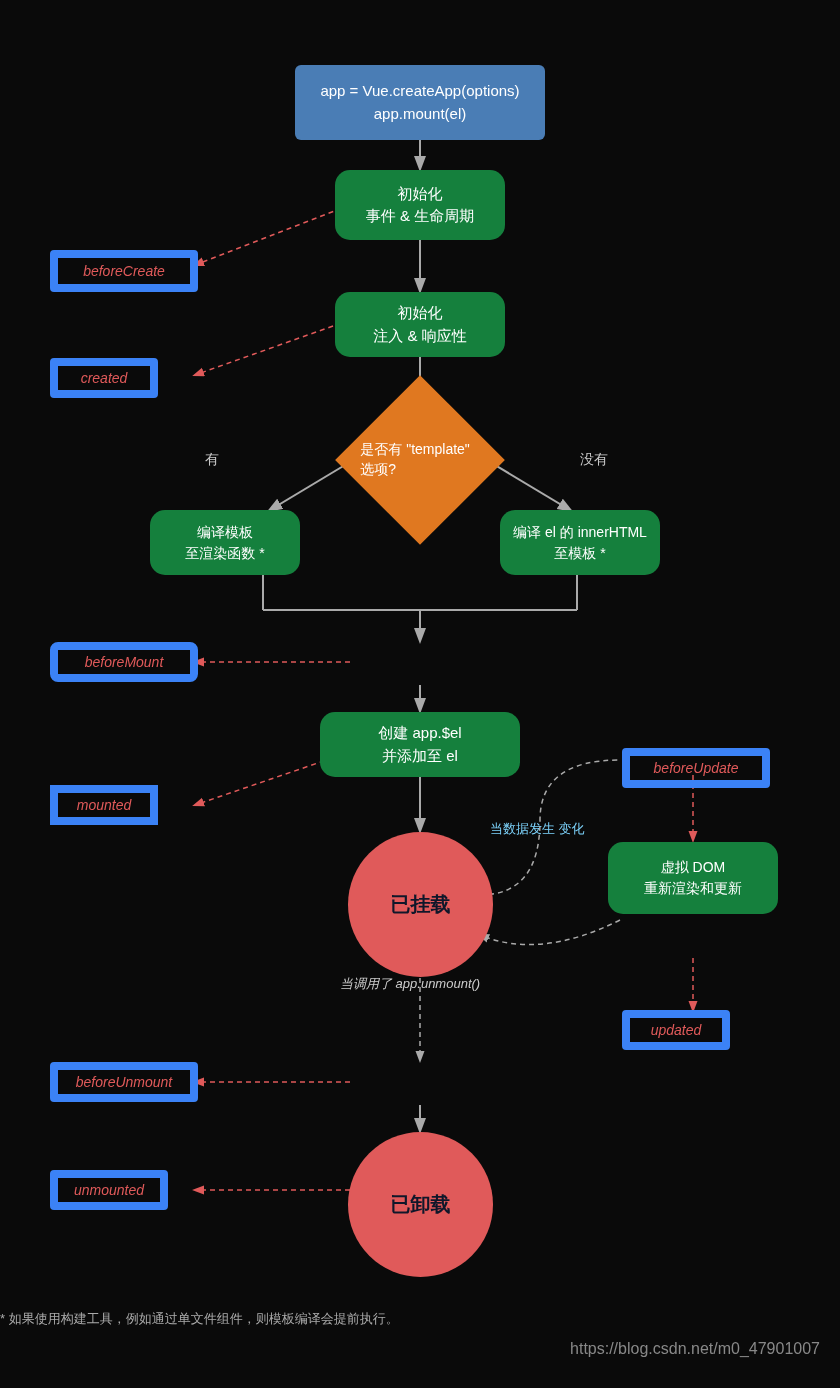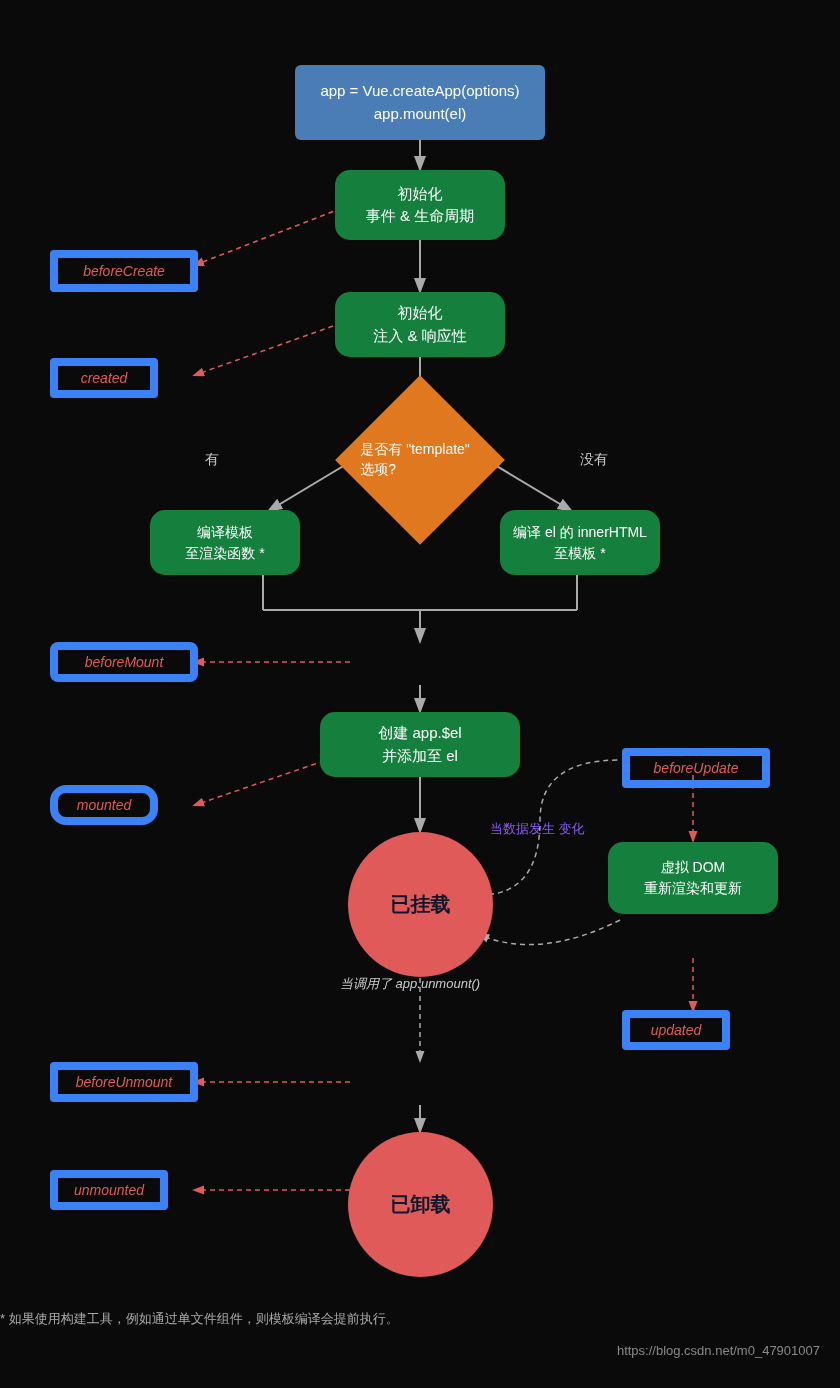--- a/index.html
+++ b/index.html
@@ -94,21 +94,21 @@
       text-align: left;
       color: #aaa;
       font-size: 13px;
     }
 
     .watermark {
       position: absolute;
       bottom: 30px;
       right: 20px;
       color: #888;
-      font-size: 13px;
+      font-size: 16px;
     }
 
     .label-text {
       position: absolute;
       color: #ccc;
       font-size: 14px;
       line-height: 1.4;
       text-align: center;
     }
   </style>
@@ -222,29 +222,29 @@
 
   <div class="box box-red-outline" style="left:50px; top:642px; width:148px; height:40px; font-size:14px; border-radius:8px;justify-content:center;">
     <span>beforeMount</span>
   </div>
 
   <div class="box box-green" style="left:320px; top:712px; width:200px; height:65px;">
     <span>创建 app.$el
 并添加至 el</span>
   </div>
 
-  <div class="box box-red-outline" style="left:50px; top:785px; width:108px; height:40px; font-size:14px; border-radius:16px;">
+  <div class="box box-red-outline" style="left:50px; top:785px; width:108px; height:40px; font-size:14px; border-radius:0;">
     <span>mounted</span>
   </div>
 
   <div class="circle circle-red" style="left:348px; top:832px; width:145px; height:145px; font-size:20px;">
     <span>已挂载</span>
   </div>
 
-  <div class="label-text" style="left:490px; top:820px; font-size:13px; color:#8b5cf6;">当数据发生
+  <div class="label-text" style="left:490px; top:820px; font-size:13px; color:#7dd3fc;">当数据发生
 变化</div>
 
   <div class="box box-red-outline" style="left:622px; top:748px; width:148px; height:40px; font-size:14px; border-radius:4px;align-items:center;">
     <span>beforeUpdate</span>
   </div>
 
   <div class="box box-green" style="left:608px; top:842px; width:170px; height:72px; font-size:14px;">
     <span>虚拟 DOM
 重新渲染和更新</span>
   </div>

